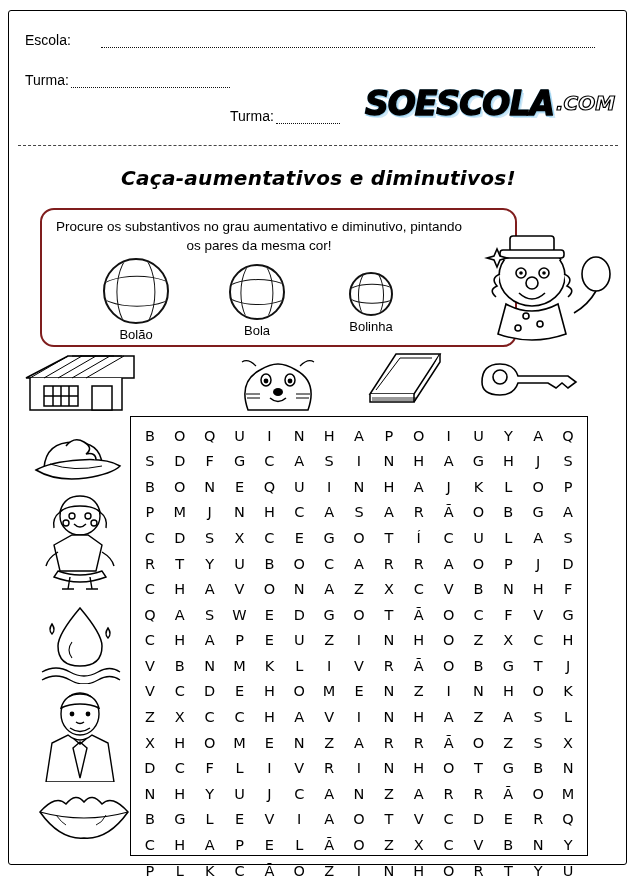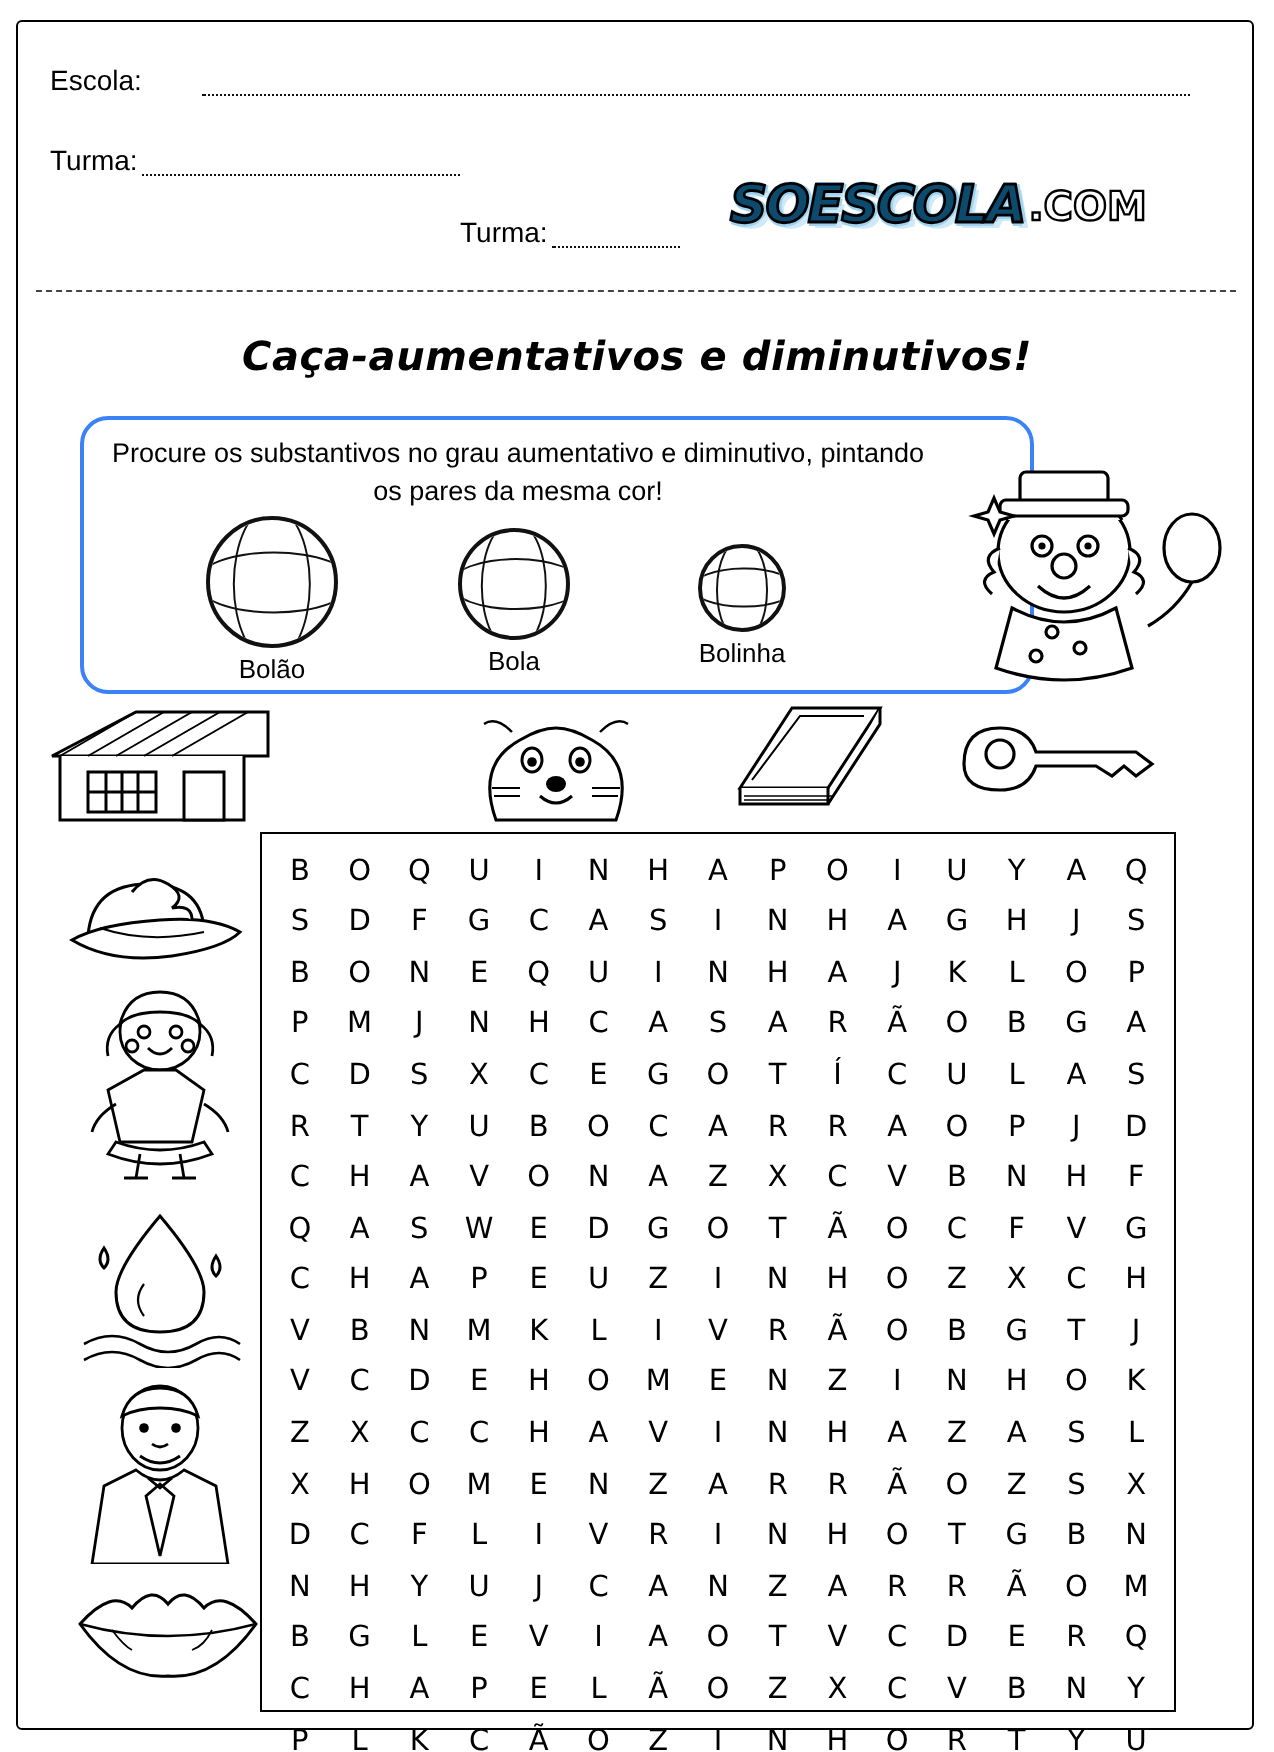--- a/index.html
+++ b/index.html
@@ -63,32 +63,33 @@
     top: 62px;
     width: 230px;
     height: 34px;
     display: flex;
     align-items: center;
   }
   .logo-text {
     font-family: "DejaVu Sans", sans-serif;
     font-weight: bold;
     font-style: italic;
-    font-size: 26px;
+    font-size: 33px;
     letter-spacing: -1px;
-    color: #0c4a6e;
+    color: #000000;
     -webkit-text-stroke: 1.4px #000;
     text-shadow:
       2px 0 0 #9fd3f0, -1px 0 0 #9fd3f0,
       0 2px 0 #9fd3f0, 0 -1px 0 #9fd3f0,
       3px 3px 0 #cfe9f8;
   }
   .logo-dom {
     font-family: "DejaVu Sans", sans-serif;
     font-weight: bold;
+    font-style: italic;
     font-size: 20px;
     color: #fff;
     -webkit-text-stroke: 1.2px #000;
     margin-left: 2px;
   }
   .header-sep {
     position: absolute;
     left: 18px;
     top: 145px;
     width: 600px;
@@ -109,21 +110,21 @@
     letter-spacing: .3px;
   }
 
   
   .instr-box {
     position: absolute;
     left: 40px;
     top: 208px;
     width: 477px;
     height: 139px;
-    border: 2px solid #3b82f6;
+    border: 2px solid #7f1d1d;
     border-radius: 14px;
     box-sizing: border-box;
     background: #fff;
   }
   .instr-text {
     position: absolute;
     left: 12px;
     top: 8px;
     width: 410px;
     font-size: 13.5px;

